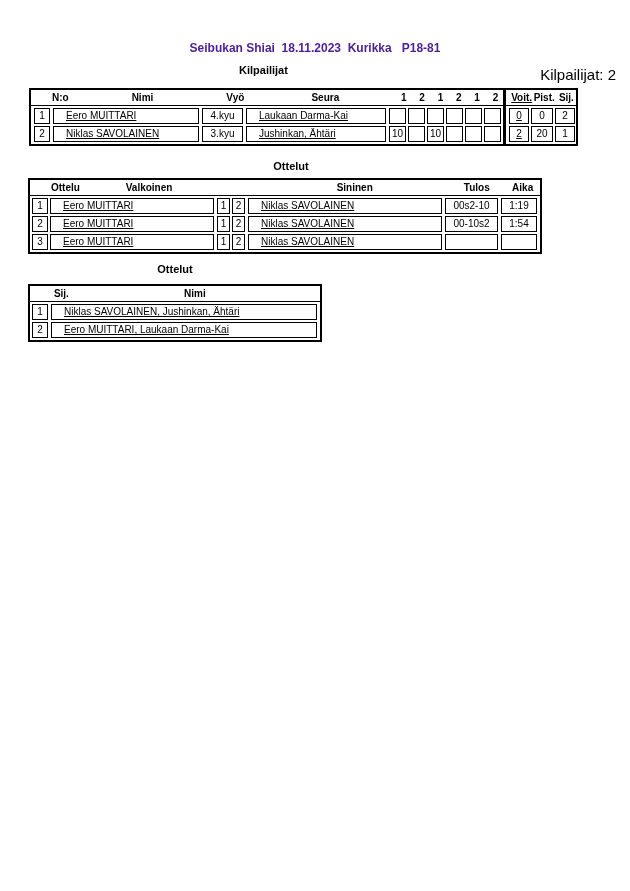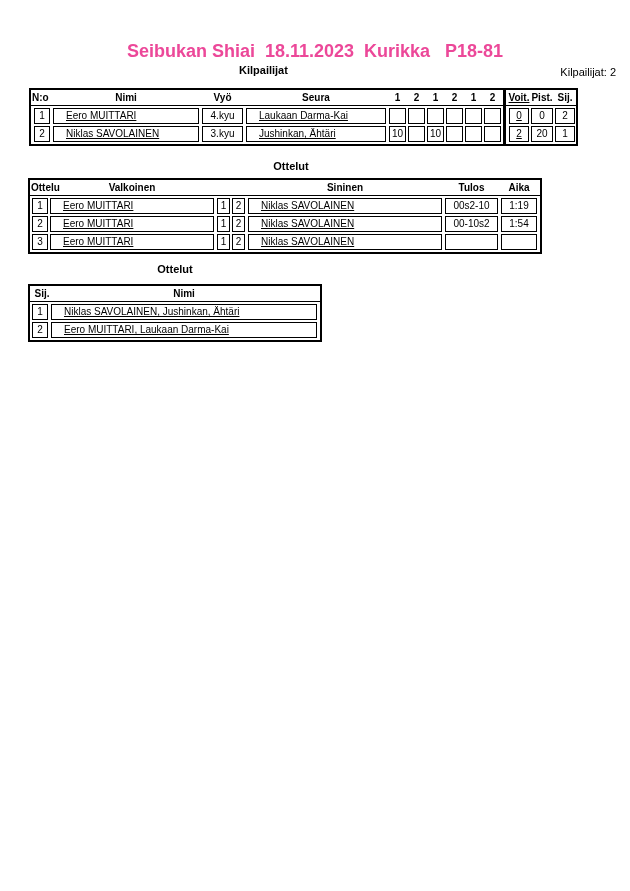--- a/index.html
+++ b/index.html
@@ -2,36 +2,36 @@
 <html><head>
 <meta charset="utf-8">
 <style>
   html,body { margin:0; padding:0; background:#fff; }
   .page {
     position:relative; width:630px; height:891px; background:#ffffff;
     font-family:"Liberation Sans", sans-serif; color:#000; overflow:hidden;
   }
   .title {
     position:absolute; top:41px; left:0; width:630px; text-align:center;
-    font-size:18px; font-weight:bold; white-space:pre; color:#ec4899;
+    font-size:12px; font-weight:bold; white-space:pre; color:#4c1d95;
   }
   .sec-heading { position:absolute; font-size:11px; font-weight:bold; white-space:pre; }
   #kilp-heading { left:239px; top:64px; }
-  #count-label  { position:absolute; top:66px; right:14px; font-size:11px; }
+  #count-label  { position:absolute; top:66px; right:14px; font-size:15px; }
   #ott-heading  { left:34px; top:160px; width:514px; text-align:center; }
   #tul-heading  { left:28px; top:263px; width:294px; text-align:center; }
 
   .tbl { position:absolute; box-sizing:border-box; border:2px solid #000; background:#fff; }
   #tbl1 { left:29px; top:88px;  width:549px; }
   #tbl2 { left:28px; top:178px; width:514px; }
   #tbl3 { left:28px; top:284px; width:294px; }
 
   .tbl-head {
     display:flex; align-items:flex-start; height:15px; border-bottom:1px solid #000;
-    font-size:10px; font-weight:bold; line-height:1;
+    font-size:10px; font-weight:bold; line-height:1;padding-left:20px;
   }
   .hcell { box-sizing:border-box; display:flex; align-items:center; justify-content:center;
            white-space:nowrap; overflow:visible; height:15px; }
   .hcell.left { justify-content:flex-start; }
   .tbl-body { padding-top:2px; padding-bottom:2px; }
   .row { display:flex; height:16px; margin-bottom:2px; }
   .row:last-child { margin-bottom:0; }
   .cell {
     box-sizing:border-box; border:1px solid #000; height:16px;
     display:flex; align-items:center; justify-content:center;

